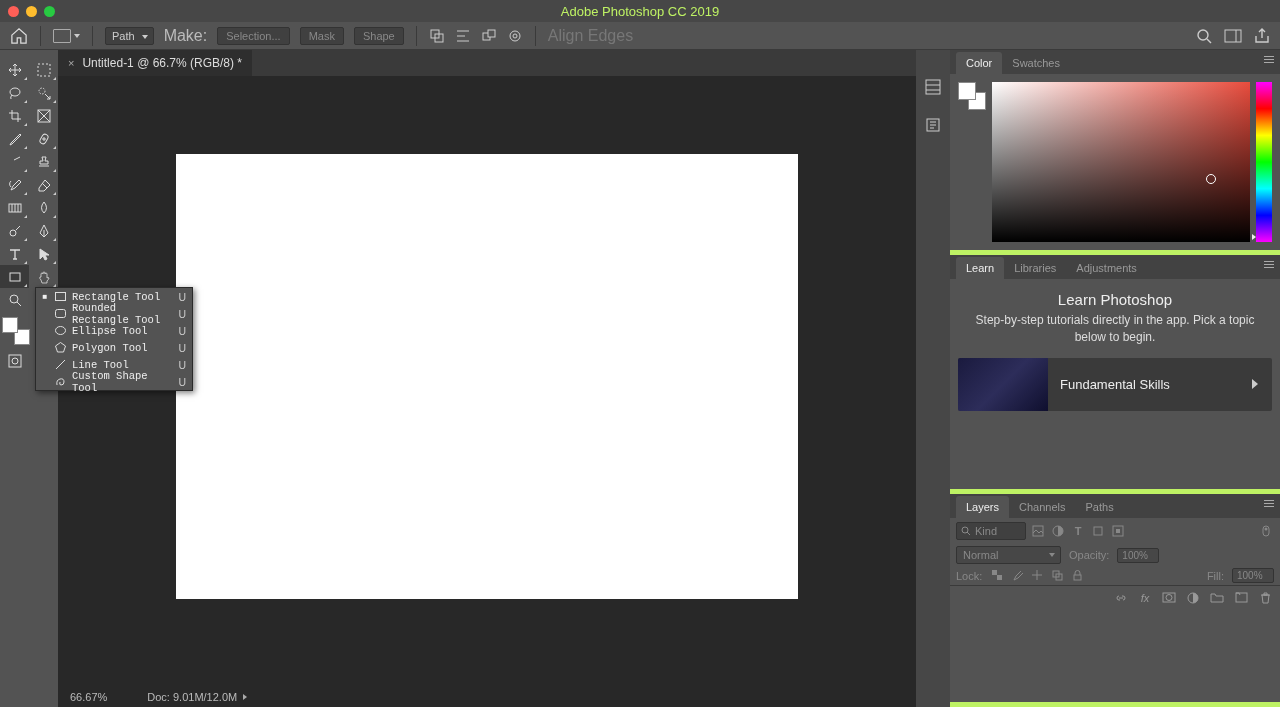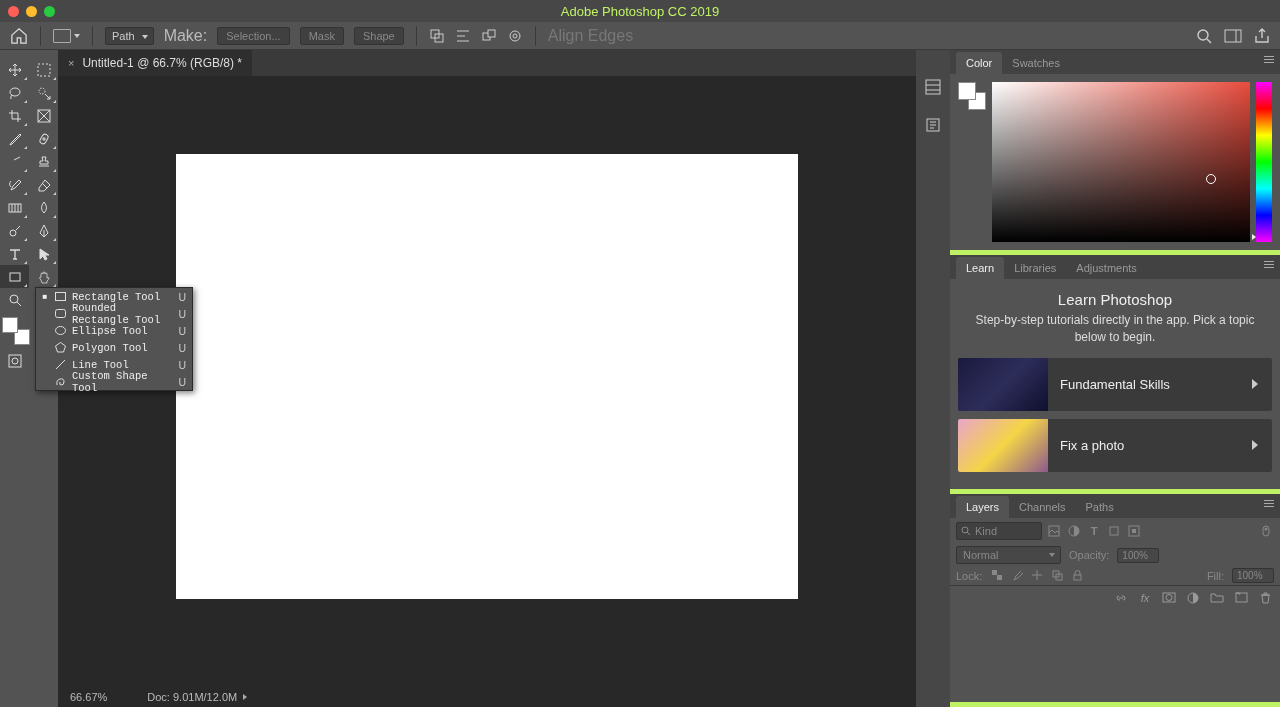--- a/index.html
+++ b/index.html
@@ -88,21 +88,21 @@
 .learn-card { background: #3a3a3a; border-radius: 2px; height: 53px; display: flex; align-items: center; margin-bottom: 8px; overflow: hidden; }
 .learn-thumb { width: 90px; height: 100%; }
 .thumb1 { background: linear-gradient(135deg, #1a1a3e, #2d2d5a, #0f0f2e); }
 .thumb2 { background: linear-gradient(135deg, #e8a5c8, #f5d547, #8b5a8c); }
 .learn-card-title { flex: 1; padding-left: 12px; font-size: 13px; color: #eee; }
 .learn-chev { width:0; height:0; border-top:5px solid transparent; border-bottom:5px solid transparent; border-left:6px solid #ccc; margin-right: 14px; }
 
 
 .layers-body { flex: 1; display: flex; flex-direction: column; }
 .layer-controls { padding: 4px 6px; display: flex; align-items: center; gap: 4px; }
-.layer-filter { background: #404040; border: 1px solid #333; border-radius: 2px; height: 18px; width: 86px; display: flex; align-items: center; padding: 0 4px; gap: 4px; }
+.layer-filter { background: #404040; border: 1px solid #333; border-radius: 2px; height: 18px; width: 70px; display: flex; align-items: center; padding: 0 4px; gap: 4px; }
 .layer-filter-icon { width: 16px; height: 16px; display: flex; align-items:center; justify-content:center; color: #888; }
 .blend-row { padding: 2px 6px; display: flex; align-items: center; gap: 8px; }
 .blend-select { background: #474747; border: 1px solid #333; border-radius: 2px; padding: 2px 18px 2px 6px; font-size: 11px; color: #888; width: 105px; position: relative; }
 .blend-select::after { content:""; position:absolute; right:5px; top:6px; border-left:3px solid transparent; border-right:3px solid transparent; border-top:4px solid #888; }
 .prop-label { color: #888; font-size: 11px; }
 .prop-val { background: #474747; border: 1px solid #333; border-radius: 2px; padding: 1px 4px; font-size: 10px; color: #888; width: 42px; }
 .lock-row { padding: 2px 6px; display: flex; align-items: center; gap: 8px; color: #888; font-size: 11px; }
 .lock-icons { display: flex; gap: 6px; }
 .lock-icons span { width: 14px; height: 14px; display:flex; align-items:center; justify-content:center; }
 .layer-list { flex: 1; padding: 4px 0; }
@@ -434,25 +434,20 @@
             <span></span>
             <span></span>
           </div>
       </div>
       <div class="learn-panel">
         <div class="learn-title">Learn Photoshop</div>
         <div class="learn-sub">Step-by-step tutorials directly in the app. Pick a topic below to begin.</div>
         <div class="learn-card">
           <div class="learn-thumb thumb1"></div>
           <div class="learn-card-title">Fundamental Skills</div>
-          <div class="learn-chev"></div>
-        </div>
-        <div class="learn-card">
-          <div class="learn-thumb thumb2"></div>
-          <div class="learn-card-title">Fix a photo</div>
           <div class="learn-chev"></div>
         </div>
       </div>
     </div>
 
     <div class="panel-group" style="flex:1">
       <div class="panel-tabs">
         <div class="panel-tab active">Layers</div>
         <div class="panel-tab">Channels</div>
         <div class="panel-tab">Paths</div>

